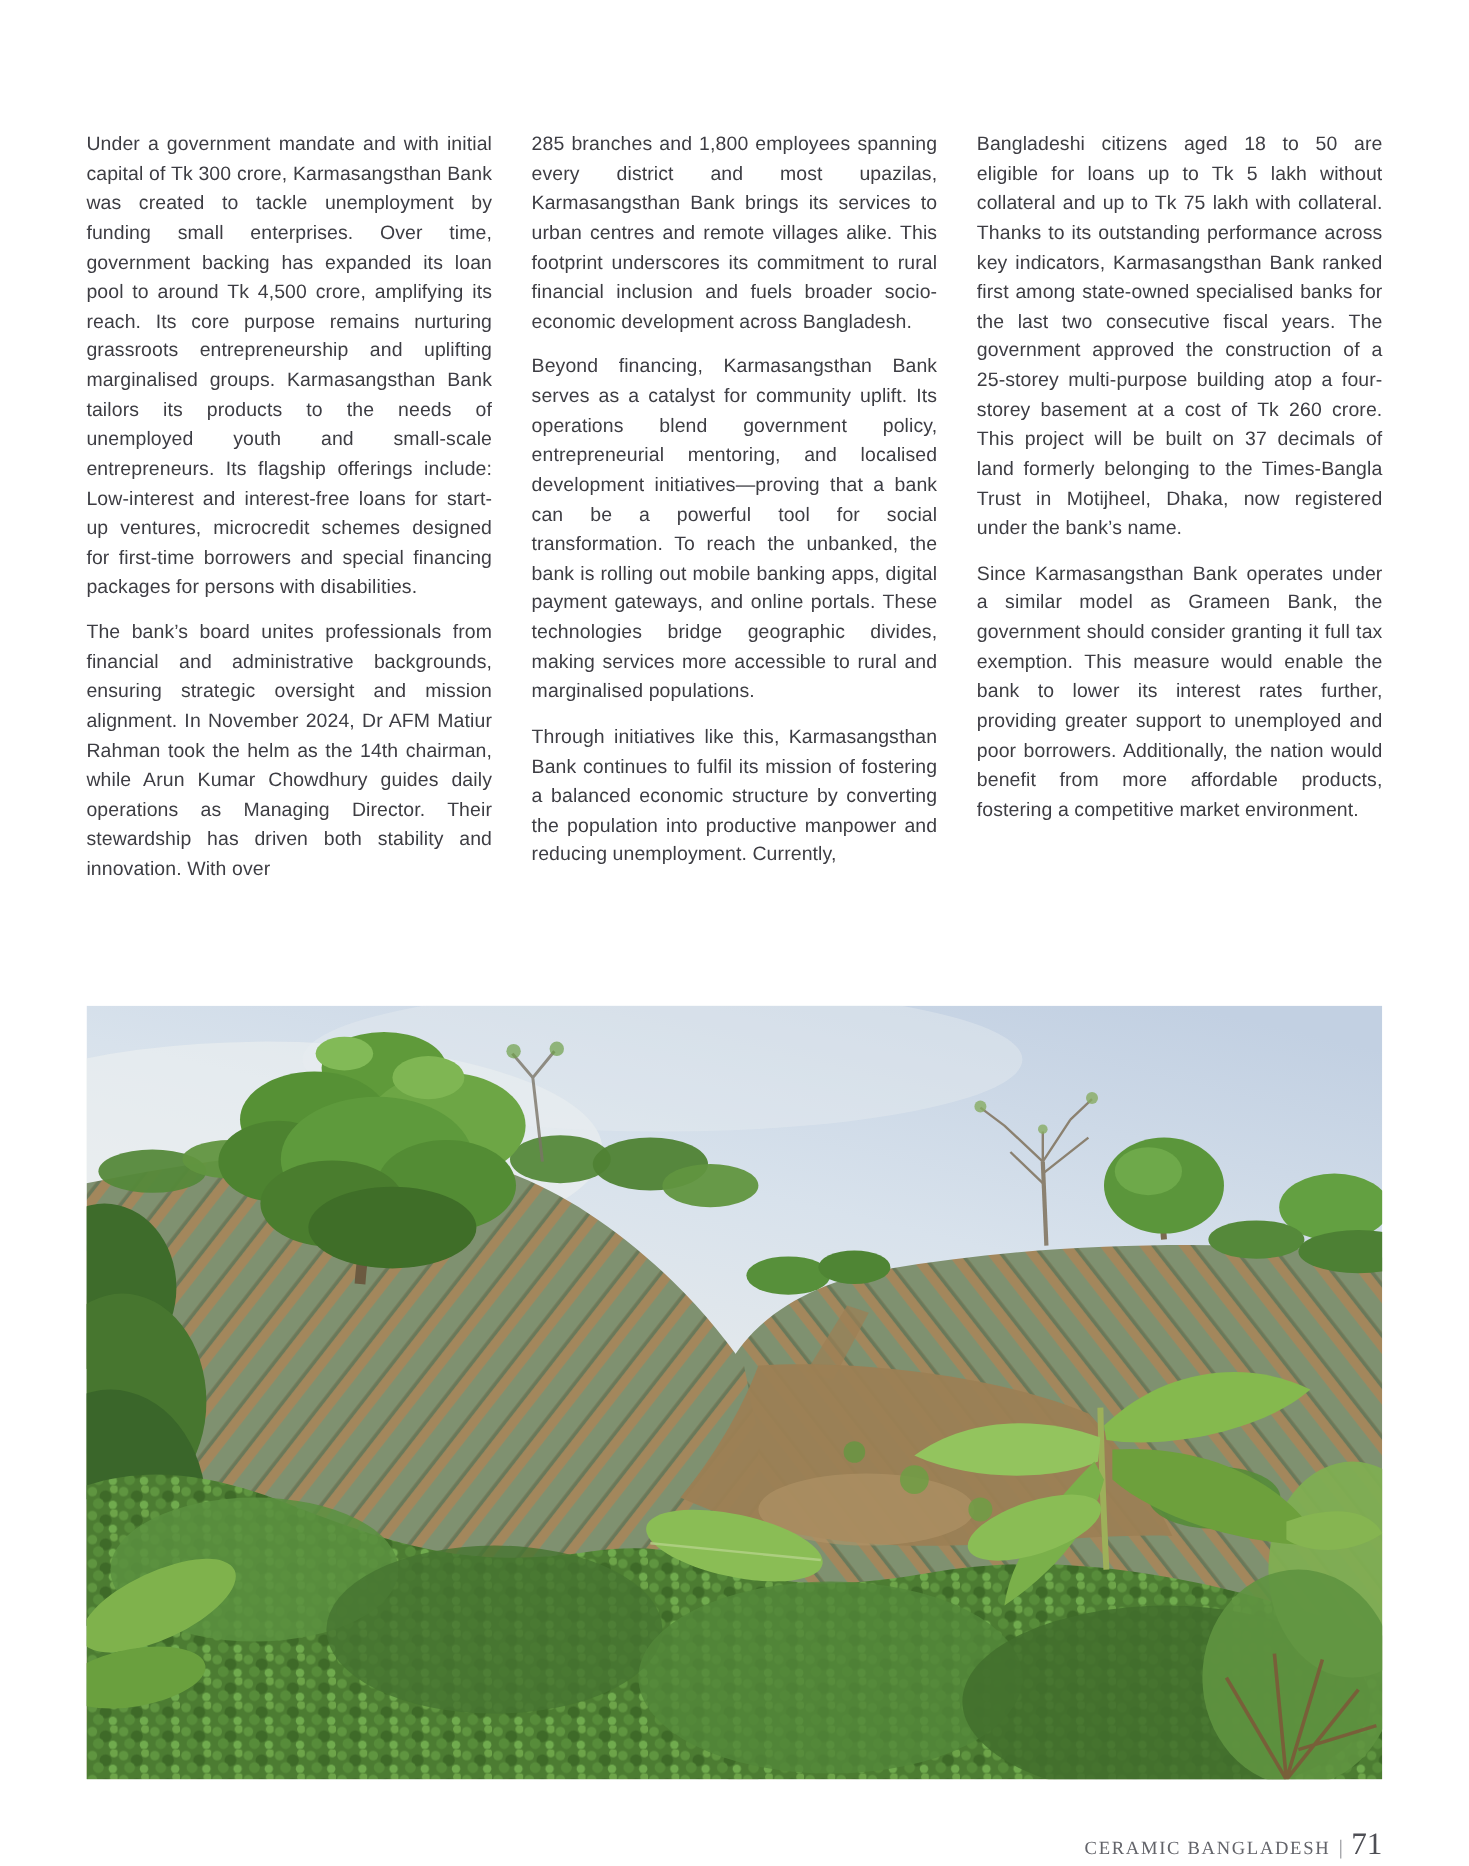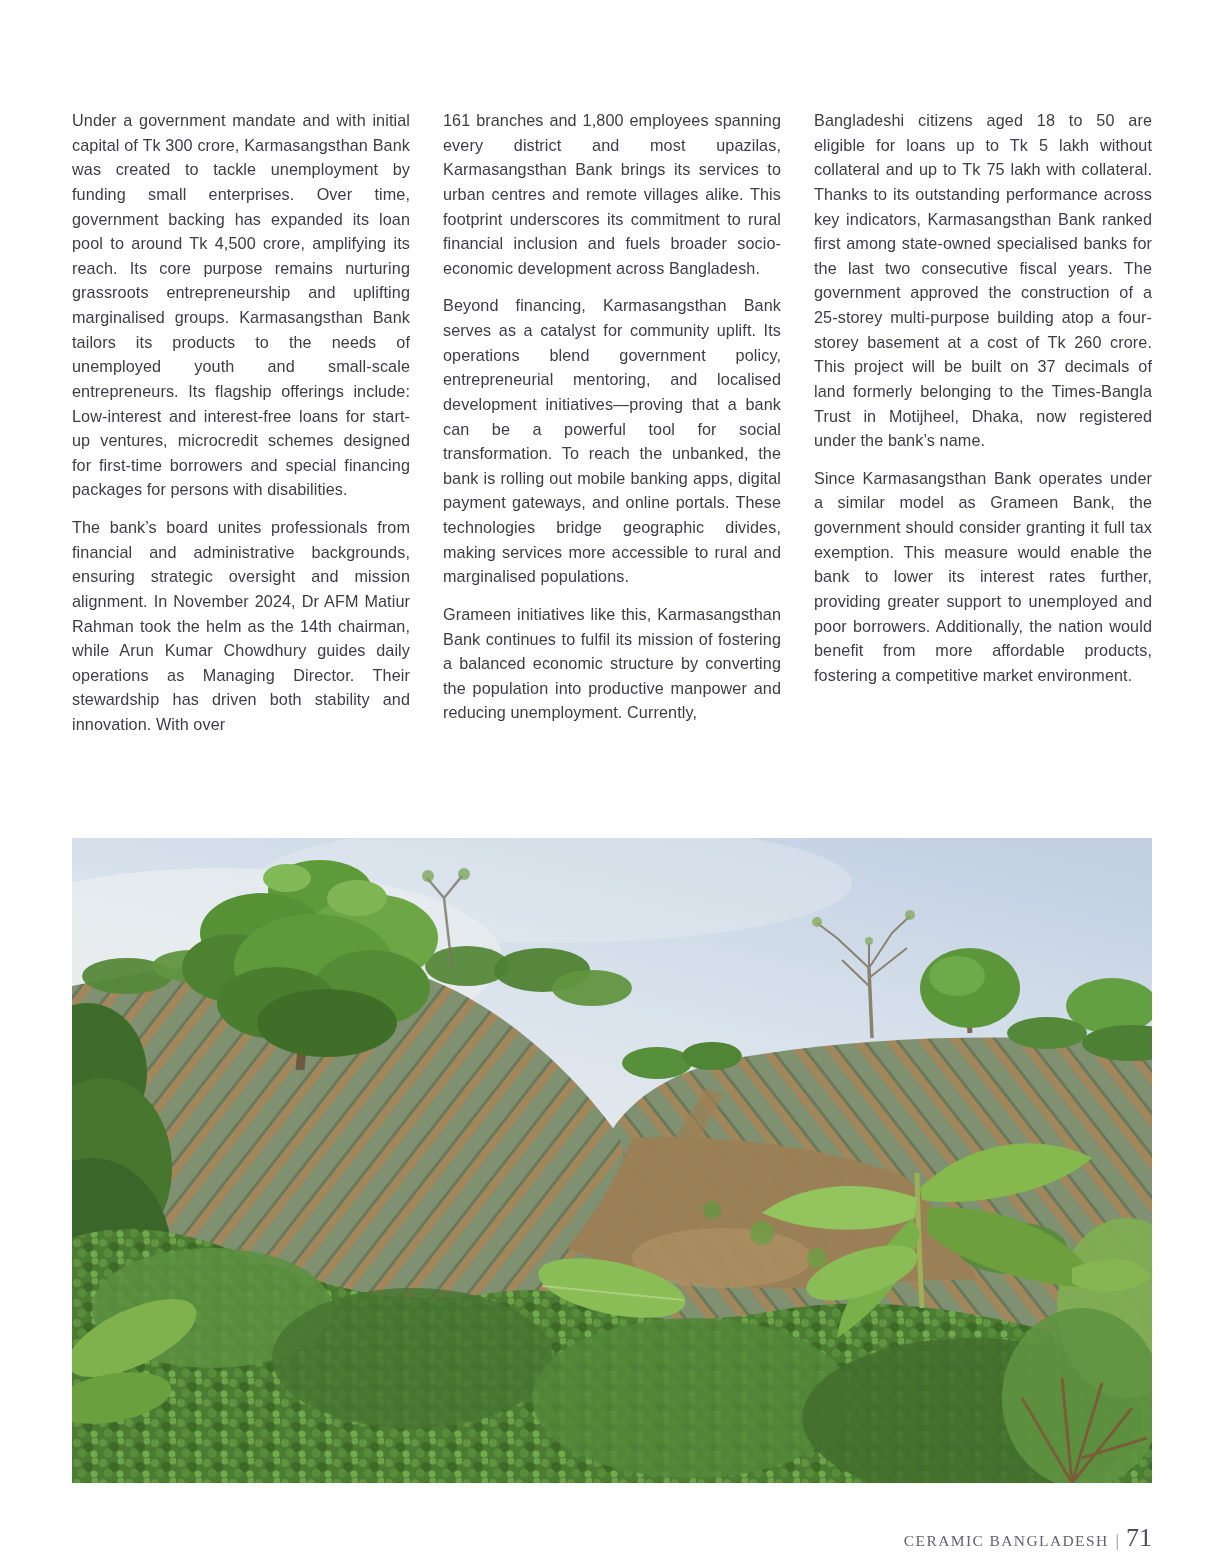--- a/index.html
+++ b/index.html
@@ -56,23 +56,23 @@
 <body>
 
 <div class="page">
 
   <div class="article">
     <div class="col">
       <p>Under a government mandate and with initial capital of Tk 300 crore, Karmasangsthan Bank was created to tackle unemployment by funding small enterprises. Over time, government backing has expanded its loan pool to around Tk 4,500 crore, amplifying its reach. Its core purpose remains nurturing grassroots entrepreneurship and uplifting marginalised groups. Karmasangsthan Bank tailors its products to the needs of unemployed youth and small-scale entrepreneurs. Its flagship offerings include: Low-interest and interest-free loans for start-up ventures, microcredit schemes designed for first-time borrowers and special financing packages for persons with disabilities.</p>
       <p>The bank’s board unites professionals from financial and administrative backgrounds, ensuring strategic oversight and mission alignment. In November 2024, Dr AFM Matiur Rahman took the helm as the 14th chairman, while Arun Kumar Chowdhury guides daily operations as Managing Director. Their stewardship has driven both stability and innovation. With over</p>
     </div>
     <div class="col">
-      <p>161 branches and 1,800 employees spanning every district and most upazilas, Karmasangsthan Bank brings its services to urban centres and remote villages alike. This footprint underscores its commitment to rural financial inclusion and fuels broader socio-economic development across Bangladesh.</p>
+      <p>285 branches and 1,800 employees spanning every district and most upazilas, Karmasangsthan Bank brings its services to urban centres and remote villages alike. This footprint underscores its commitment to rural financial inclusion and fuels broader socio-economic development across Bangladesh.</p>
       <p>Beyond financing, Karmasangsthan Bank serves as a catalyst for community uplift. Its operations blend government policy, entrepreneurial mentoring, and localised development initiatives—proving that a bank can be a powerful tool for social transformation. To reach the unbanked, the bank is rolling out mobile banking apps, digital payment gateways, and online portals. These technologies bridge geographic divides, making services more accessible to rural and marginalised populations.</p>
-      <p>Grameen initiatives like this, Karmasangsthan Bank continues to fulfil its mission of fostering a balanced economic structure by converting the population into productive manpower and reducing unemployment. Currently,</p>
+      <p>Through initiatives like this, Karmasangsthan Bank continues to fulfil its mission of fostering a balanced economic structure by converting the population into productive manpower and reducing unemployment. Currently,</p>
     </div>
     <div class="col">
       <p>Bangladeshi citizens aged 18 to 50 are eligible for loans up to Tk 5 lakh without collateral and up to Tk 75 lakh with collateral. Thanks to its outstanding performance across key indicators, Karmasangsthan Bank ranked first among state-owned specialised banks for the last two consecutive fiscal years. The government approved the construction of a 25-storey multi-purpose building atop a four-storey basement at a cost of Tk 260 crore. This project will be built on 37 decimals of land formerly belonging to the Times-Bangla Trust in Motijheel, Dhaka, now registered under the bank’s name.</p>
       <p>Since Karmasangsthan Bank operates under a similar model as Grameen Bank, the government should consider granting it full tax exemption. This measure would enable the bank to lower its interest rates further, providing greater support to unemployed and poor borrowers. Additionally, the nation would benefit from more affordable products, fostering a competitive market environment.</p>
     </div>
   </div>
 
   <figure class="photo" aria-label="Hillside pineapple plantation with diagonal crop rows on sloping hills, a large tree on the ridge, a bare tree and round trees on the right ridge, banana plants and dense green shrubs in the foreground under a hazy pale-blue sky">
     <svg viewBox="0 0 1080 645" preserveAspectRatio="none">
       <defs>

